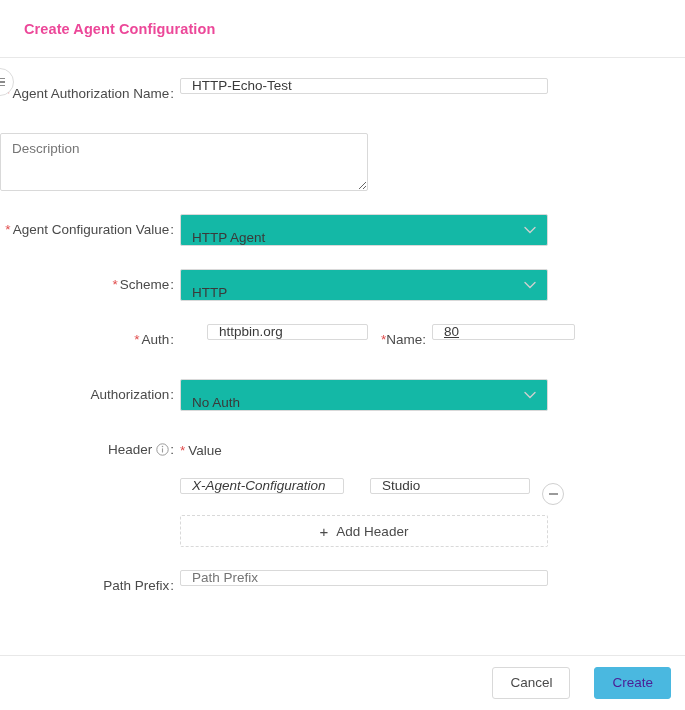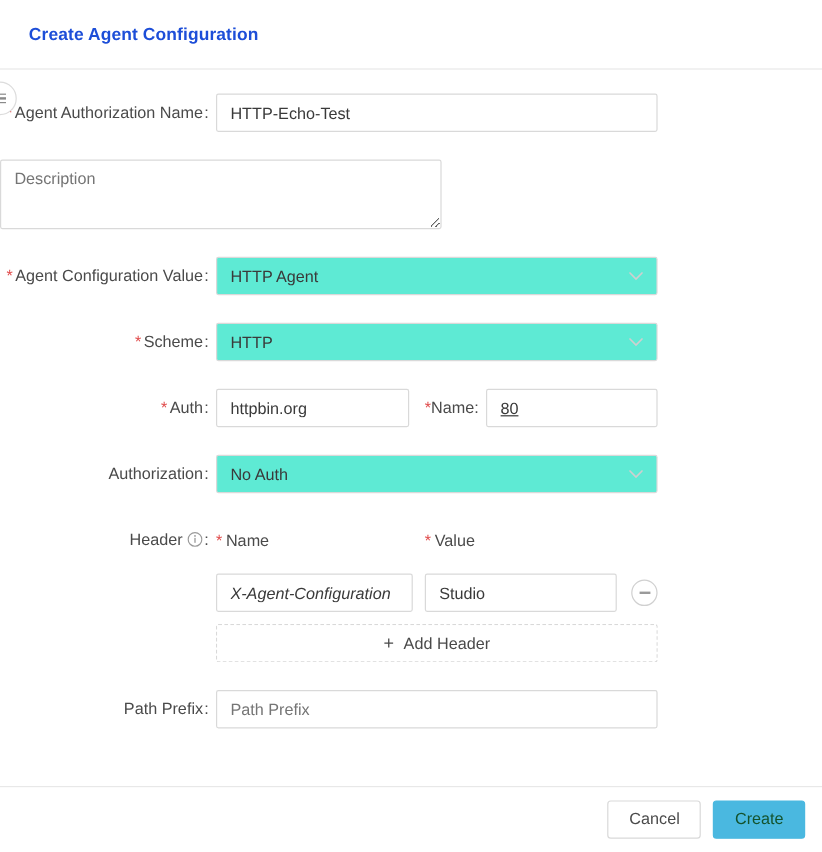--- a/index.html
+++ b/index.html
@@ -23,21 +23,21 @@
   .title-bar {
     height: 58px;
     padding: 0 0 0 24px;
     display: flex;
     align-items: center;
     border-bottom: 1px solid #e8e8e8;
   }
   .title-text {
     font-size: 14.5px;
     font-weight: bold;
-    color: #1d4ed8;
+    color: #ec4899;
     letter-spacing: .1px;
   }
 
   
   .side-tab {
     position: absolute;
     left: -14px;
     top: 68px;
     width: 28px;
     height: 28px;
@@ -83,21 +83,21 @@
   }
   .label .req {
     color: #e04a4a;
     margin-right: 2px;
   }
   .label .colon { margin-left: 1px; }
 
   .field { flex: 1; display: flex; align-items: flex-start; }
 
   .input {
-    height: 32px;
+    height: 16px;
     border: 1px solid #d9d9d9;
     background: #ffffff;
     border-radius: 2px;
     padding: 0 11px;
     font-size: 13.5px;
     font-family: "Liberation Sans", sans-serif;
     color: #3a3a3a;
     line-height: 30px;
     display: block;
   }
@@ -112,39 +112,39 @@
     resize: vertical;
     overflow: hidden;
   }
 
   
   .select {
     width: 368px;
     height: 32px;
     border: 1px solid #d9d9d9;
     border-radius: 2px;
-    background: #5eead4;
-    display: flex;
-    align-items: center;
+    background: #14b8a6;
+    display: flex;
+    align-items: flex-end;
     padding: 0 11px;
     font-size: 13.5px;
     color: #3a3a3a;
     position: relative;
   }
   .select .chev {
     position: absolute;
     right: 11px;
     top: 50%;
     transform: translateY(-50%);
     line-height: 0;
   }
   .select .chev svg { display: block; }
 
   
-  .host-input { width: 161px; }
+  .host-input { width: 161px; margin-left: 27px; }
   .port-label {
     width: 64px;
     flex: 0 0 64px;
     text-align: right;
     font-size: 13.5px;
     color: #4a4a4a;
     line-height: 32px;
     padding-right: 6px;
     white-space: nowrap;
   }
@@ -162,21 +162,21 @@
   .hdr-col-value { width: 170px; }
   .hdr-cols .req { color: #e04a4a; margin-right: 3px; }
 
   .info-icon {
     display: inline-block;
     vertical-align: -2px;
     margin-left: 4px;
   }
 
   .hdr-name-input { width: 164px; font-style: italic; }
-  .hdr-value-input { width: 160px; margin-left: 10px; }
+  .hdr-value-input { width: 160px; margin-left: 26px; }
 
   .remove-btn {
     width: 22px; height: 22px;
     border: 1px solid #d0d0d0;
     border-radius: 50%;
     background: #ffffff;
     margin-left: 12px;
     margin-top: 5px;
     display: flex;
     align-items: center;
@@ -220,31 +220,32 @@
   }
   .btn {
     height: 32px;
     min-width: 70px;
     padding: 0 17px;
     border-radius: 3px;
     font-size: 13.5px;
     font-family: "Liberation Sans", sans-serif;
     cursor: pointer;
     line-height: 30px;
+    margin-left: 14px;
   }
   .btn-cancel {
     background: #ffffff;
     border: 1px solid #d9d9d9;
     color: #4a4a4a;
     margin-right: 10px;
   }
   .btn-create {
     background: #4ab8e0;
     border: 1px solid #4ab8e0;
-    color: #14532d;
+    color: #4c1d95;
   }
 </style>
 </head>
 <body>
 
 <div class="dialog">
 
   <div class="title-bar">
     <span class="title-text">Create Agent Configuration</span>
   </div>
@@ -338,21 +339,20 @@
     <div class="row tight">
       <div class="label">
         <span>Header</span><span class="info-icon"><svg width="13" height="13" viewBox="0 0 13 13">
               <circle cx="6.5" cy="6.5" r="5.7" stroke="#9a9a9a" stroke-width="1" fill="none"></circle>
               <circle cx="6.5" cy="3.6" r="0.75" fill="#9a9a9a"></circle>
               <rect x="5.95" y="5.2" width="1.1" height="4.2" rx="0.5" fill="#9a9a9a"></rect>
             </svg></span><span class="colon">:</span>
       </div>
       <div class="field">
         <div class="hdr-cols">
-          <span class="hdr-col-name"><span class="req">*</span><span>Name</span></span>
           <span class="hdr-col-value"><span class="req">*</span><span>Value</span></span>
         </div>
       </div>
     </div>
 
     <div class="row tight">
       <div class="label"></div>
       <div class="field">
         <input class="input hdr-name-input" type="text" value="X-Agent-Configuration" style="">
         <input class="input hdr-value-input" type="text" value="Studio" style="">

